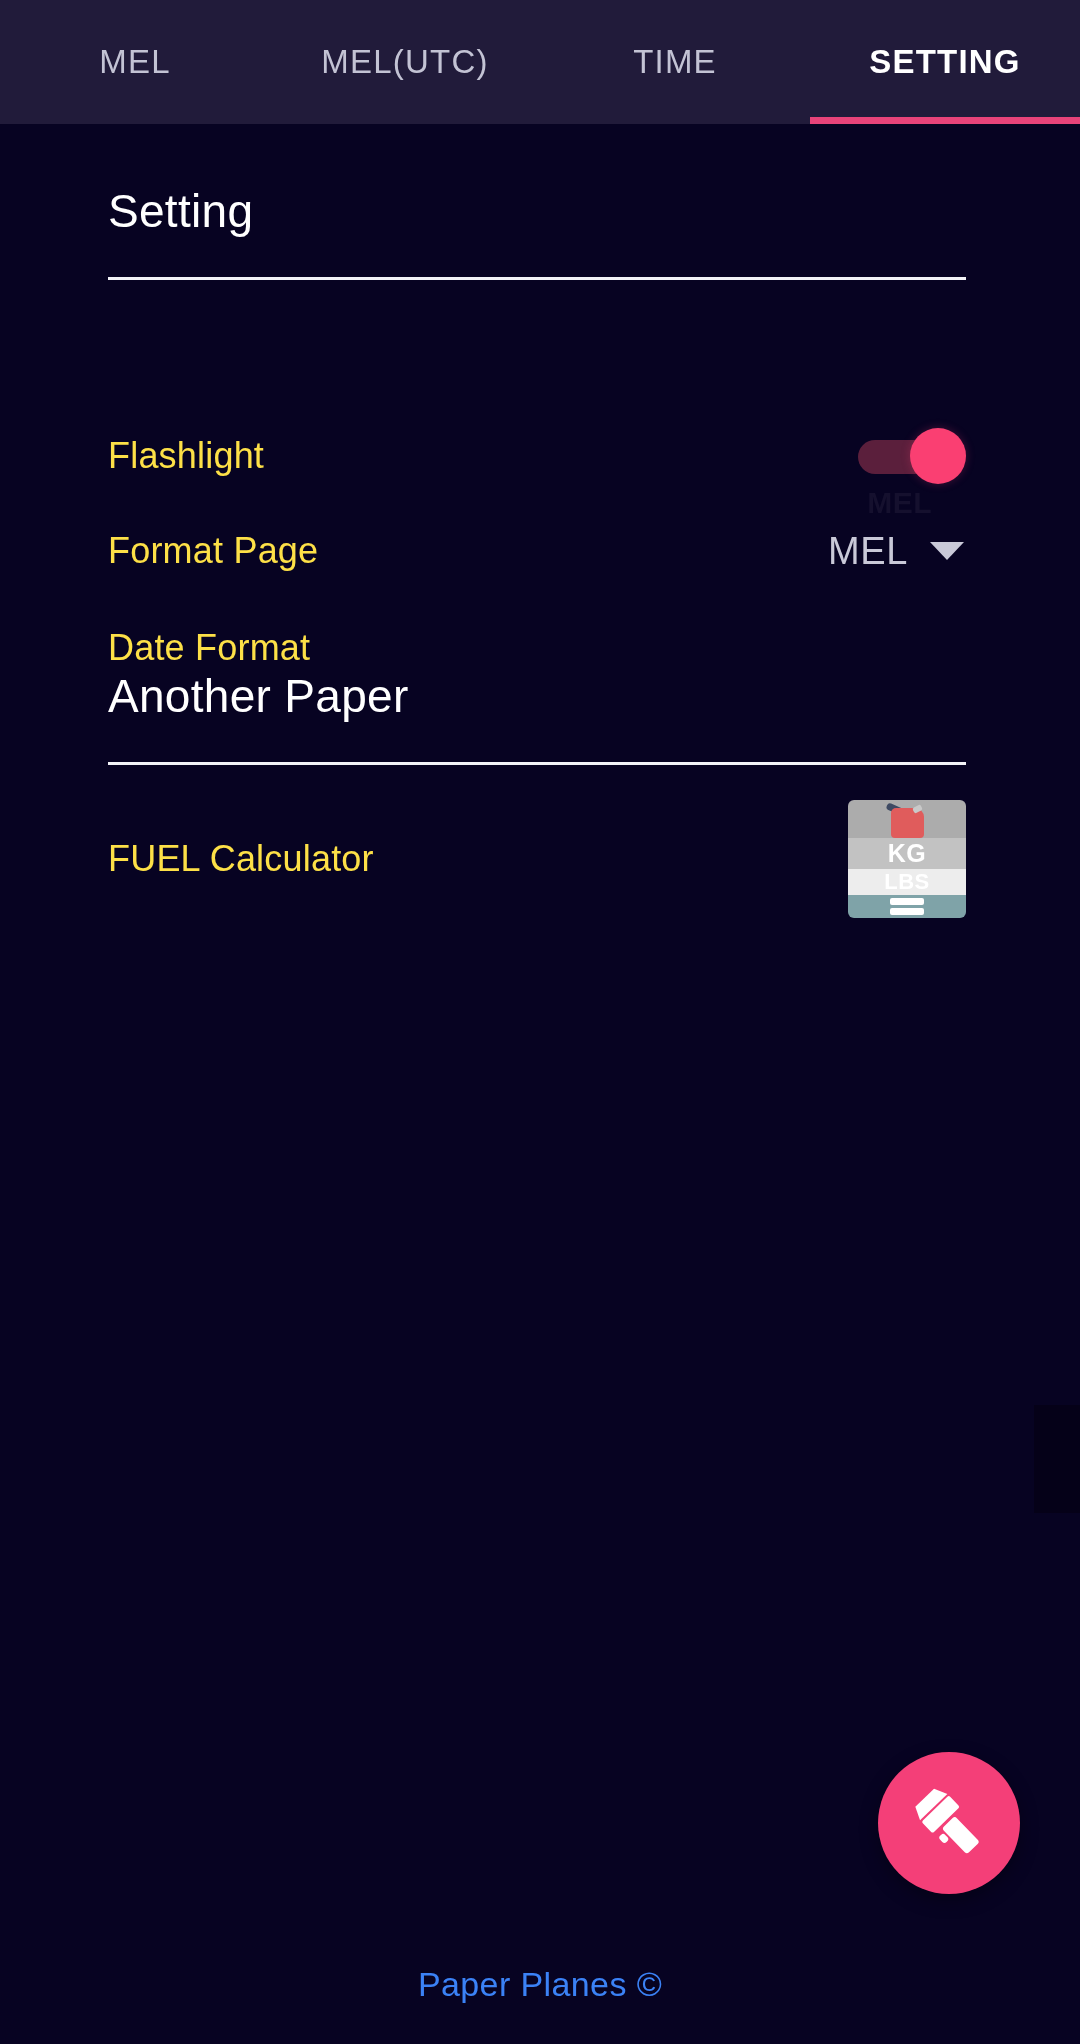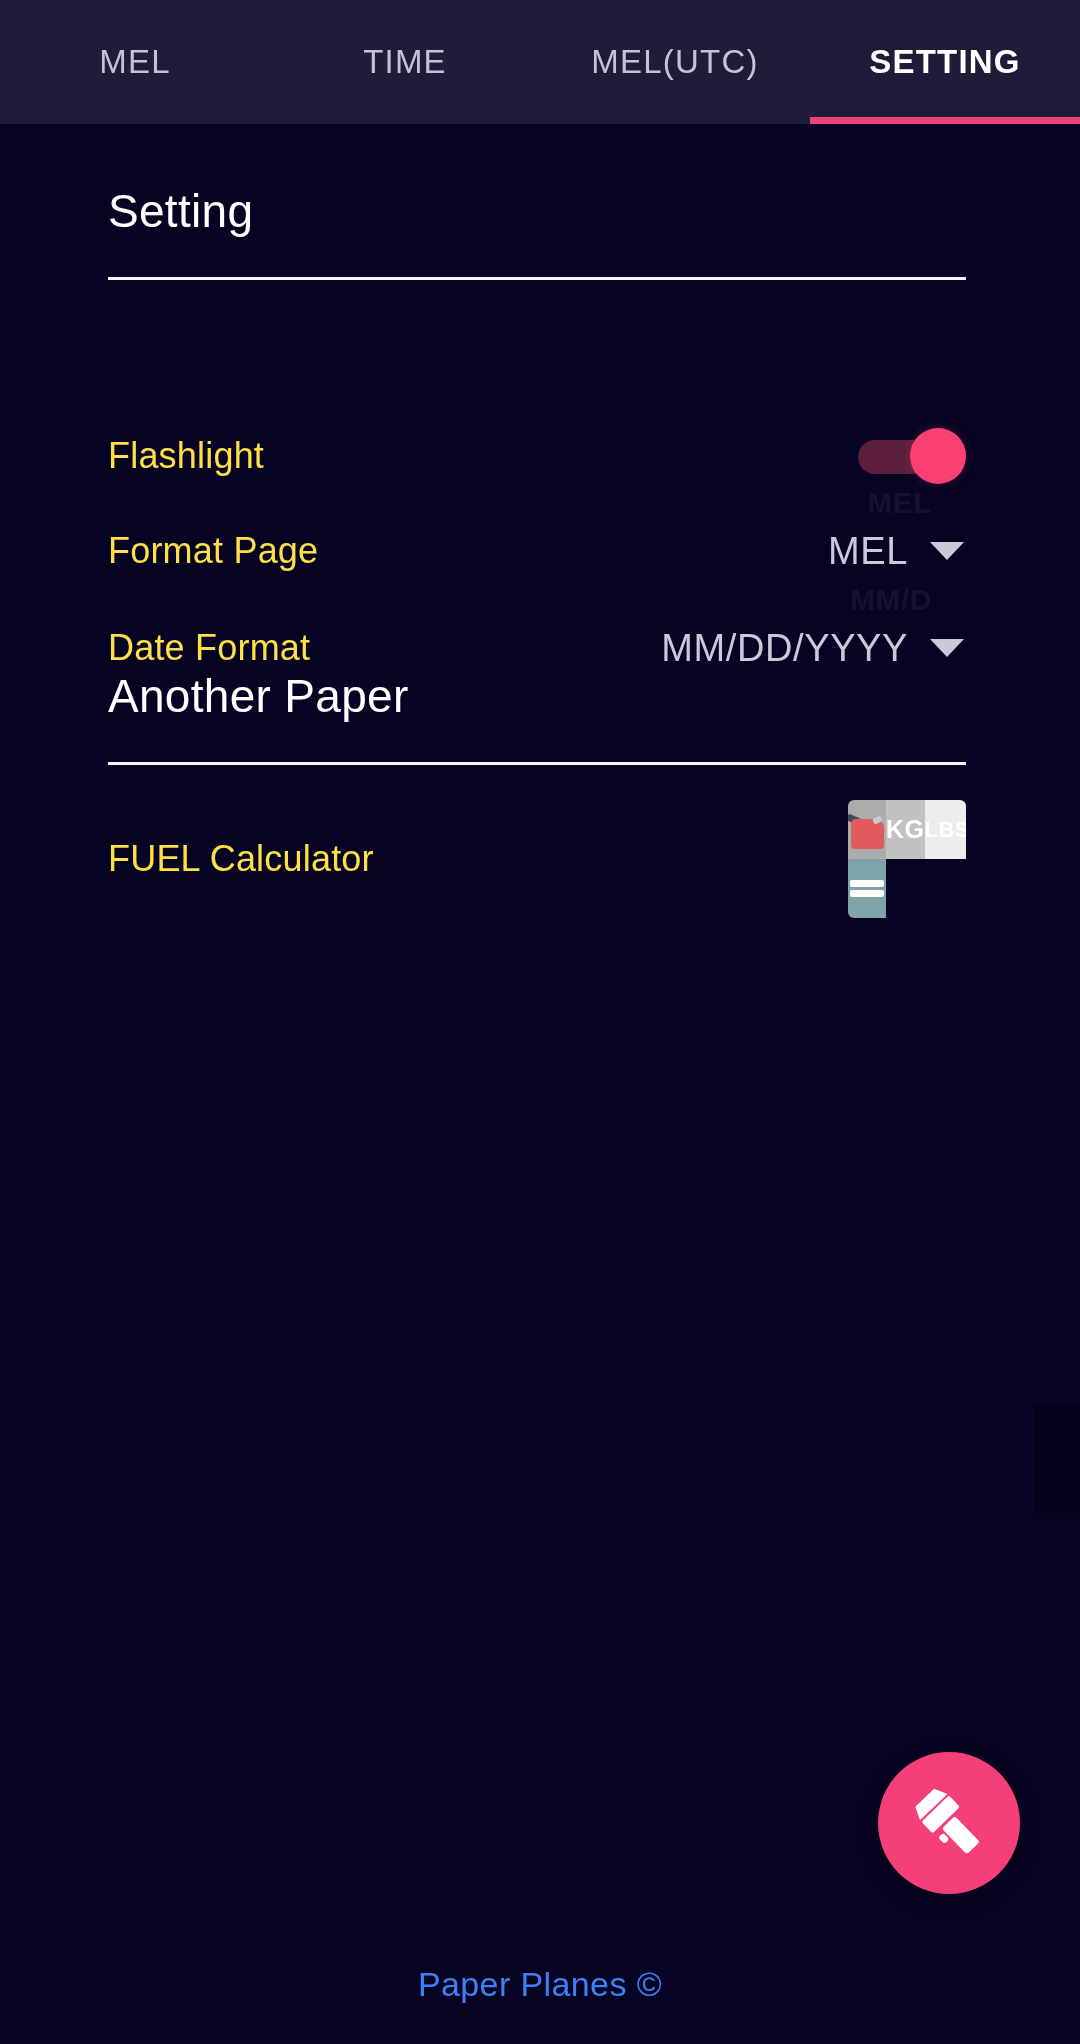--- a/index.html
+++ b/index.html
@@ -160,21 +160,21 @@
     border-top: 18px solid #C9C9D8;
     flex: 0 0 auto;
   }
 
   
   .fuel-icon {
     position: relative;
     width: 118px;
     height: 118px;
     display: grid;
-    grid-template-columns: 1fr 1fr 1fr;
+    grid-template-columns: 1fr;
     grid-template-rows: 1fr 1fr;
     border-radius: 6px;
     overflow: hidden;
     cursor: pointer;
     flex: 0 0 auto;
   }
   .fq {
     display: flex;
     align-items: center;
     justify-content: center;
@@ -270,24 +270,24 @@
 </head>
 <body>
 
 <div id="app">
 
   <div class="tabbar">
     <div class="tab">
       <span class="tab-label">MEL</span>
     </div>
     <div class="tab">
+      <span class="tab-label">MEL(UTC)</span>
+    </div>
+    <div class="tab">
       <span class="tab-label">TIME</span>
-    </div>
-    <div class="tab">
-      <span class="tab-label">MEL(UTC)</span>
     </div>
     <div class="tab active">
       <span class="tab-label">SETTING</span>
       <div class="tab-indicator"></div>
     </div>
   </div>
 
   <div class="content">
 
     <div class="section-title" style="top:60px;">Setting</div>
@@ -305,25 +305,20 @@
       <span class="row-label">Format Page</span>
       <div class="dropdown">
         <span class="dd-ghost">MEL</span>
         <span class="dd-value">MEL</span>
         <span class="dd-caret"></span>
       </div>
     </div>
 
     <div class="row" style="top:482px;">
       <span class="row-label">Date Format</span>
-      <div class="dropdown">
-        <span class="dd-ghost">MM/D</span>
-        <span class="dd-value">MM/DD/YYYY</span>
-        <span class="dd-caret"></span>
-      </div>
     </div>
 
     <div class="section-title" style="top:545px;">Another Paper</div>
     <div class="divider" style="top:638px;"></div>
 
     <div class="row" style="top:670px; height:130px;">
       <span class="row-label">FUEL Calculator</span>
 
       <div class="fuel-icon">
         <div class="fq fq-tl">

